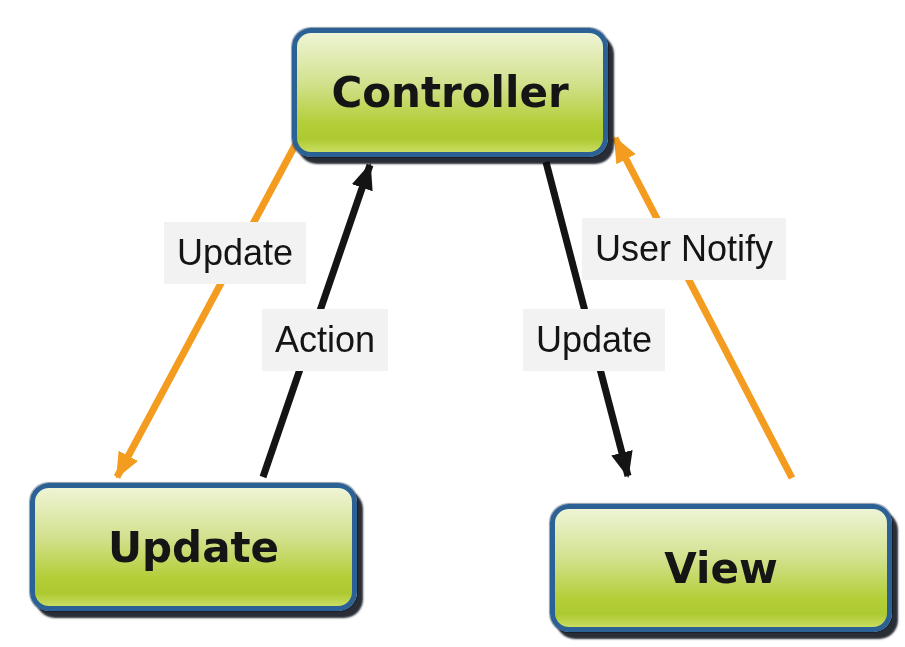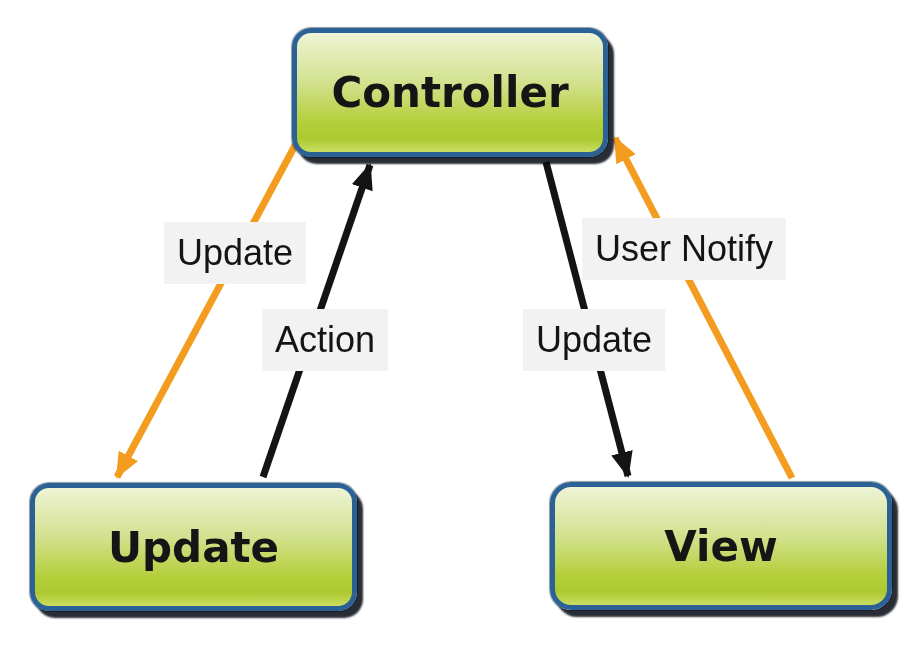--- a/index.html
+++ b/index.html
@@ -53,21 +53,21 @@
   .node-label {
     font-family: "DejaVu Sans", sans-serif;
     font-weight: bold;
     font-size: 42px;
     color: var(--c-node_text);
     letter-spacing: 0px;
     white-space: nowrap;
   }
   .node-controller { left: 292px; top: 28px;  width: 316px; height: 129px; }
   .node-model      { left: 30px;  top: 483px; width: 327px; height: 128px; }
-  .node-view       { left: 550px; top: 482px; width: 342px; height: 128px; border-radius: 21px; }
+  .node-view       { left: 550px; top: 504px; width: 342px; height: 128px; }
 
   .edge-label {
     position: absolute;
     z-index: 3;
     background: var(--c-label_bg);
     color: var(--c-label_text);
     font-size: 36px;
     line-height: 36px;
     padding: 13px 13px;
     white-space: nowrap;

